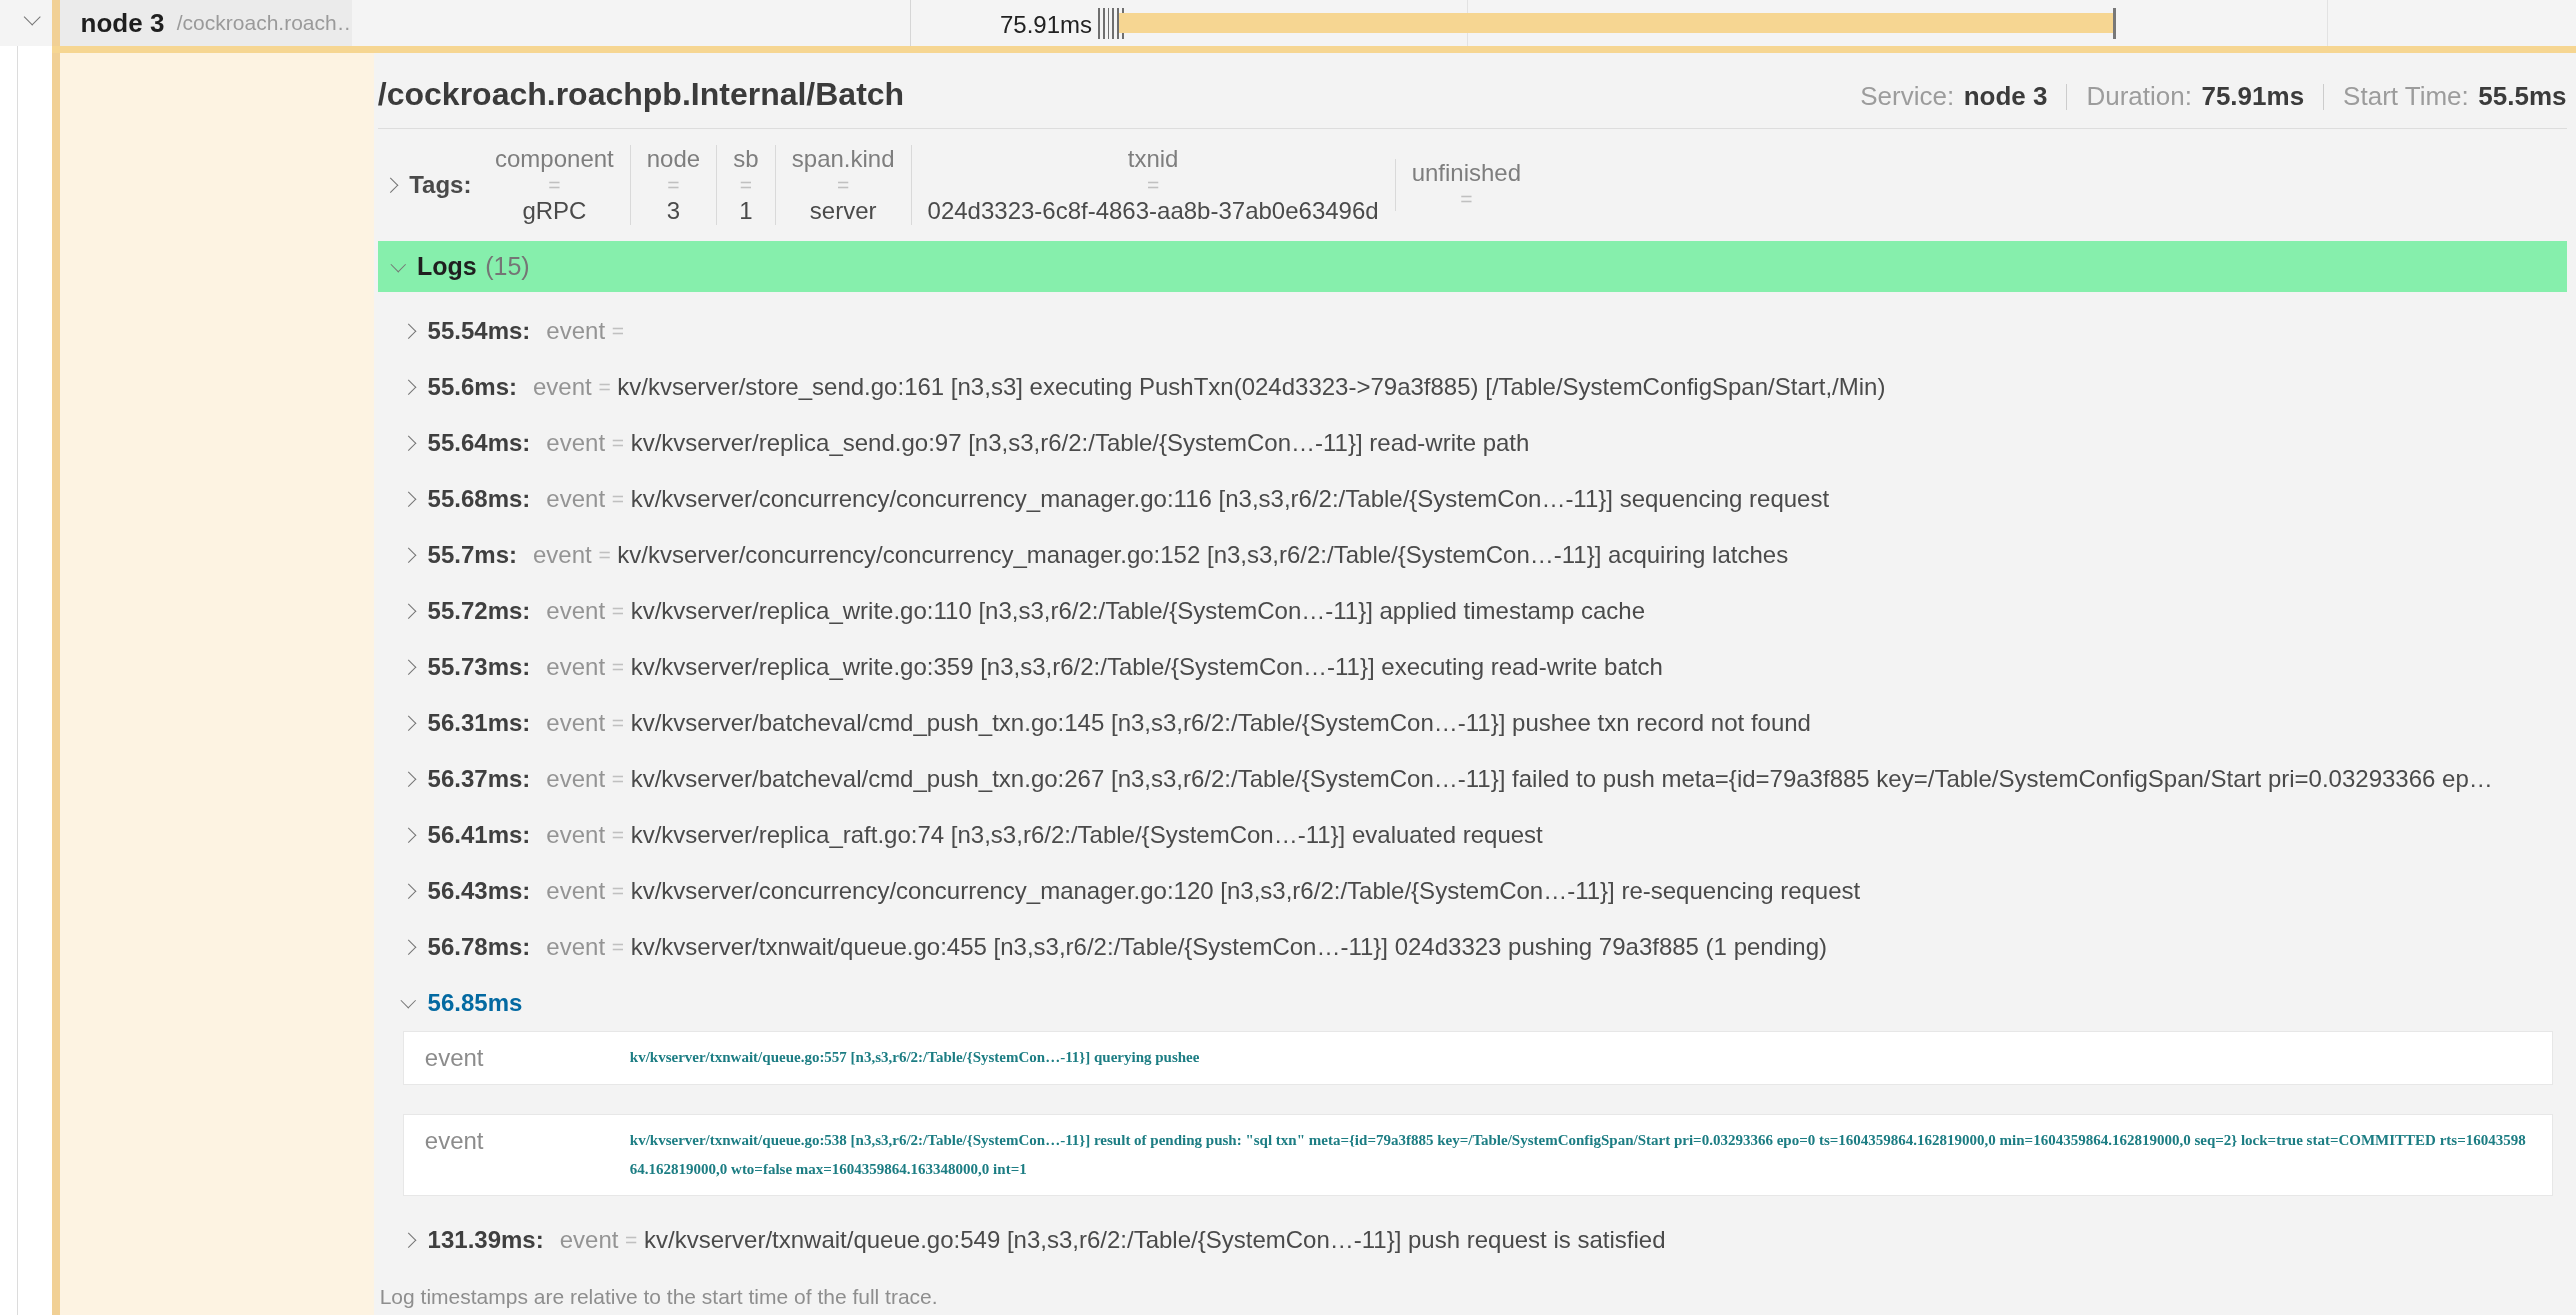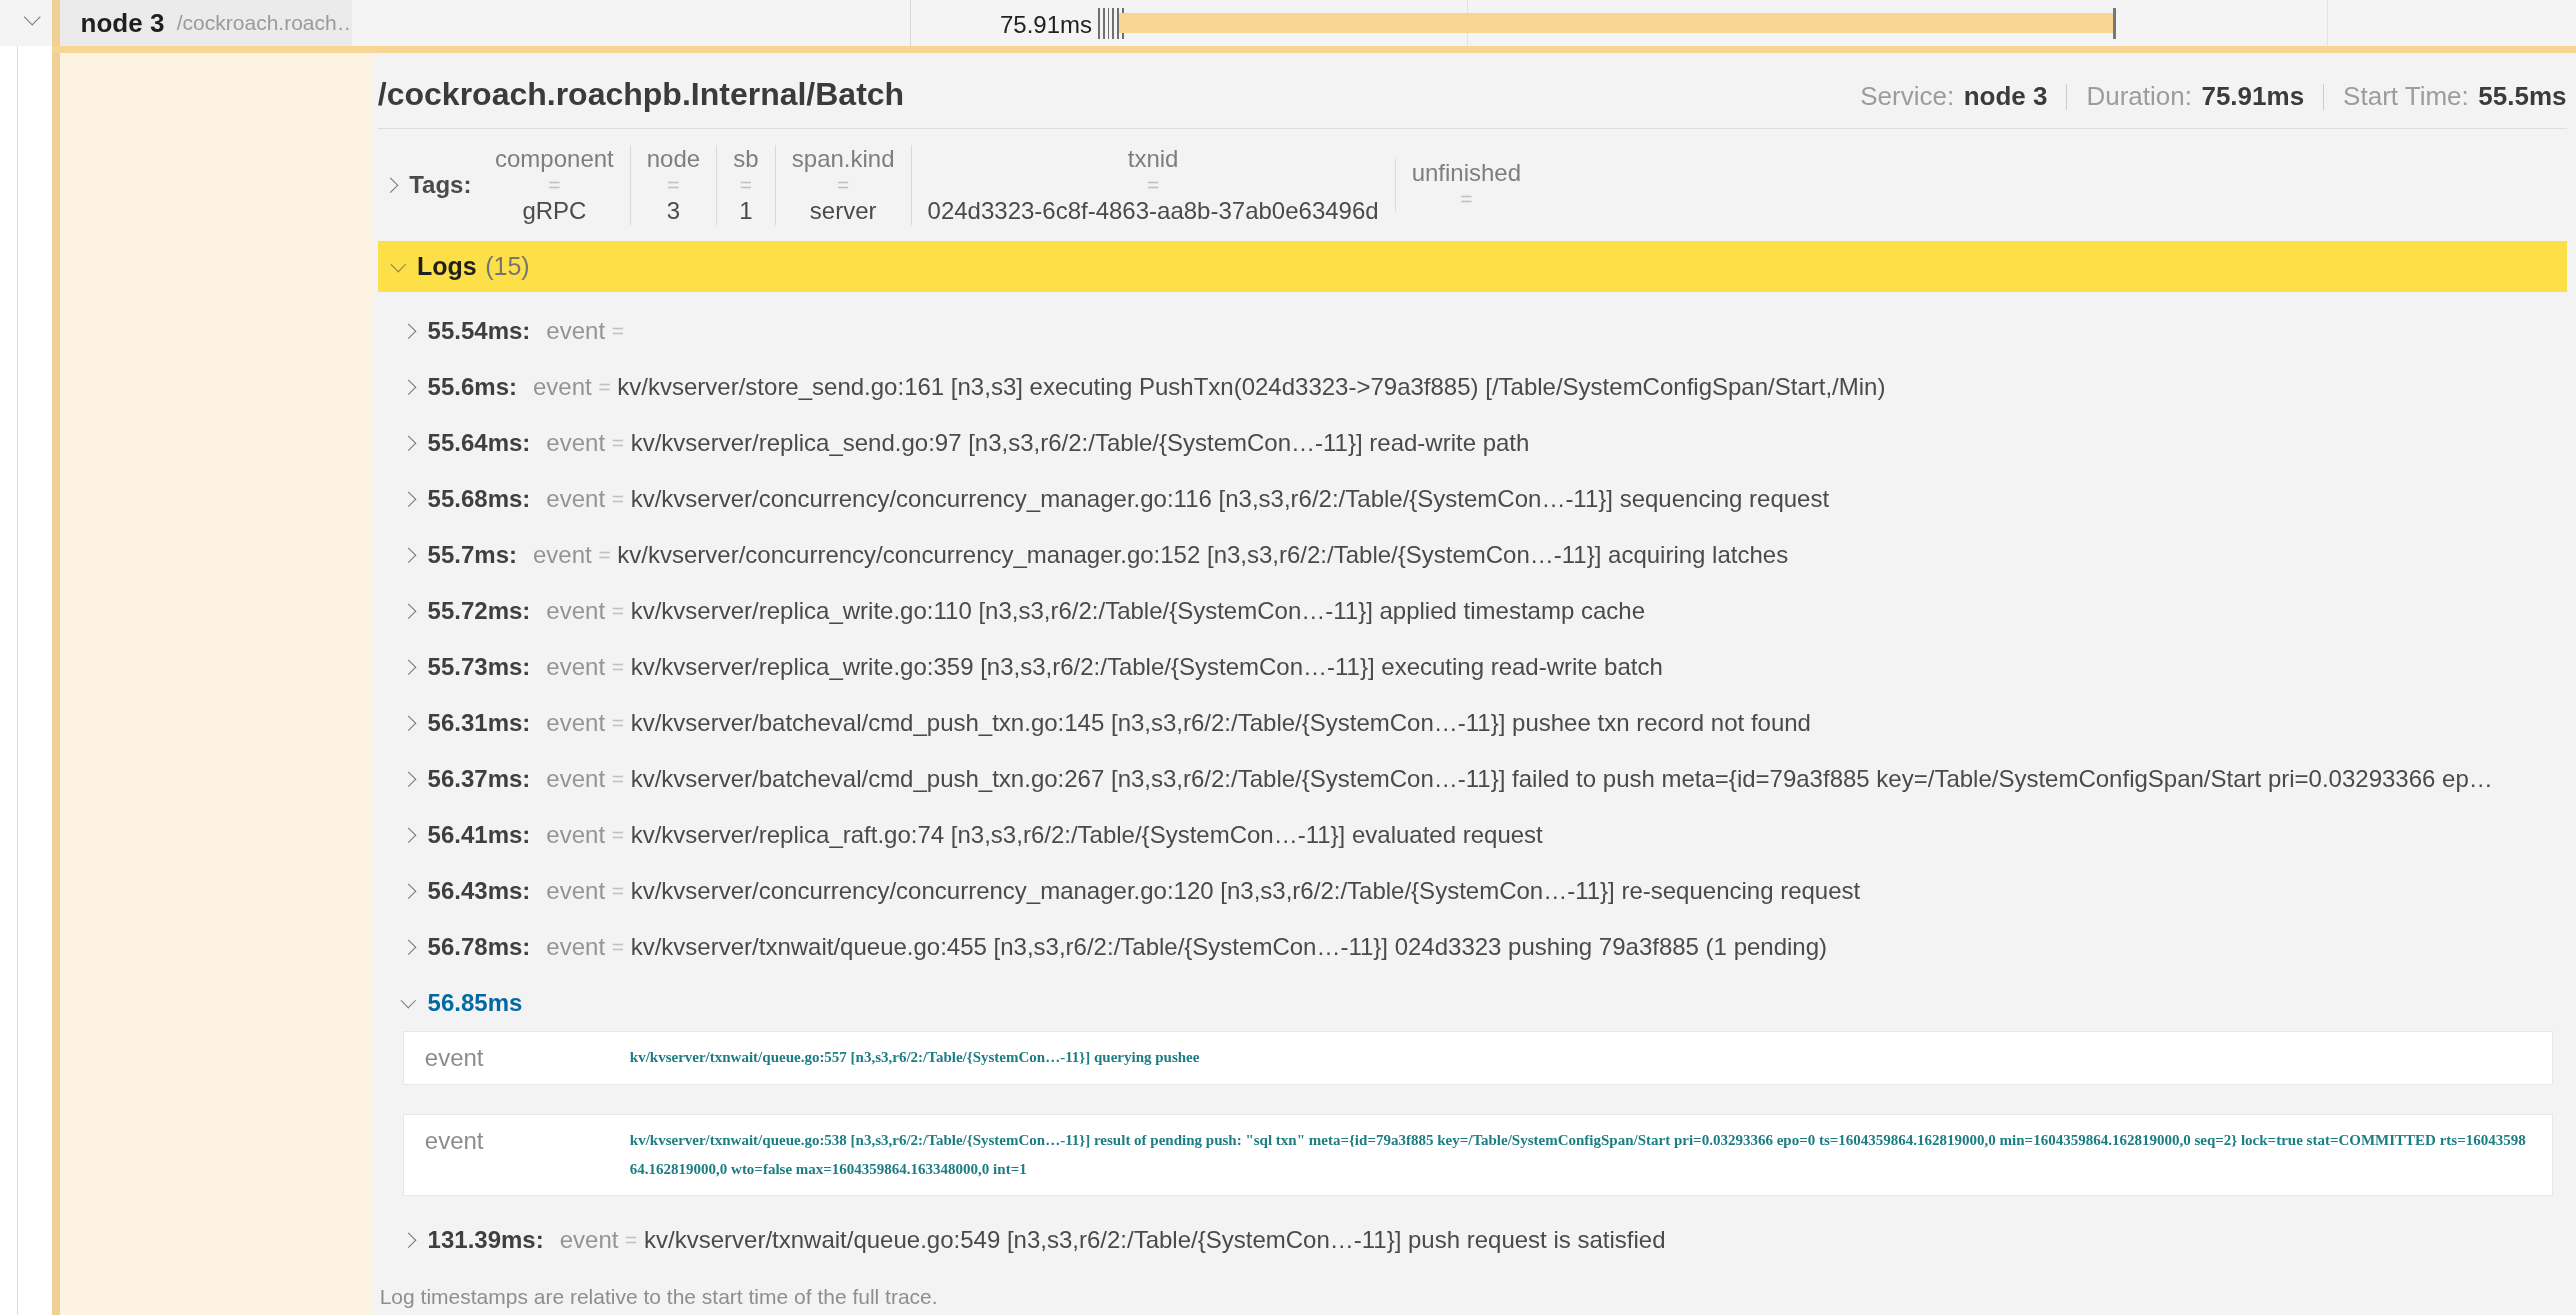--- a/index.html
+++ b/index.html
@@ -52,21 +52,21 @@
   .chev.small{width:9.5px;height:9.5px;}
   
   .tags-row{display:flex;align-items:center;padding:16px 0 10.5px 7.6px;font-size:24px;white-space:nowrap;overflow:hidden;}
   .tags-row .tags-label{font-weight:bold;color:#4a4a4a;margin:0 7.6px 0 13.3px;}
   .tag{display:flex;align-items:center;padding:0 16px;flex-direction:column;}
   .tag + .tag{border-left:1px solid #d9d9d9;}
   .tag .tag-key{color:#7e7e7e;}
   .tag .eq{color:#c0c0c0;margin:0 6.7px;font-size:21px;}
   .tag .tag-val{color:#4a4a4a;}
   
-  .logs-header{background:#fde047;height:51px;display:flex;align-items:center;padding-left:15.3px;margin-top:5.7px;}
+  .logs-header{background:#86efac;height:51px;display:flex;align-items:center;padding-left:15.3px;margin-top:5.7px;}
   .logs-header .logs-title{font-weight:bold;font-size:25px;color:#1f1f1f;margin-left:13.3px;}
   .logs-header .logs-count{font-size:25px;color:#757575;margin-left:8.6px;}
   .log-list{padding:24px 0 0 25px;}
   .log-row{height:29px;margin-bottom:27px;display:flex;align-items:center;font-size:24px;white-space:nowrap;overflow:hidden;}
   .log-row .time{font-weight:bold;color:#3f3f3f;margin-left:14.3px;}
   .log-row .key{color:#949494;margin-left:16px;}
   .log-row .eq{color:#c0c0c0;margin:0 6.7px;font-size:21px;}
   .log-row .val{color:#4a4a4a;}
   .exp-header{height:29px;margin-bottom:13.3px;display:flex;align-items:center;font-size:24px;}
   .exp-header .time{font-weight:bold;color:#0369a1;margin-left:14.3px;}

